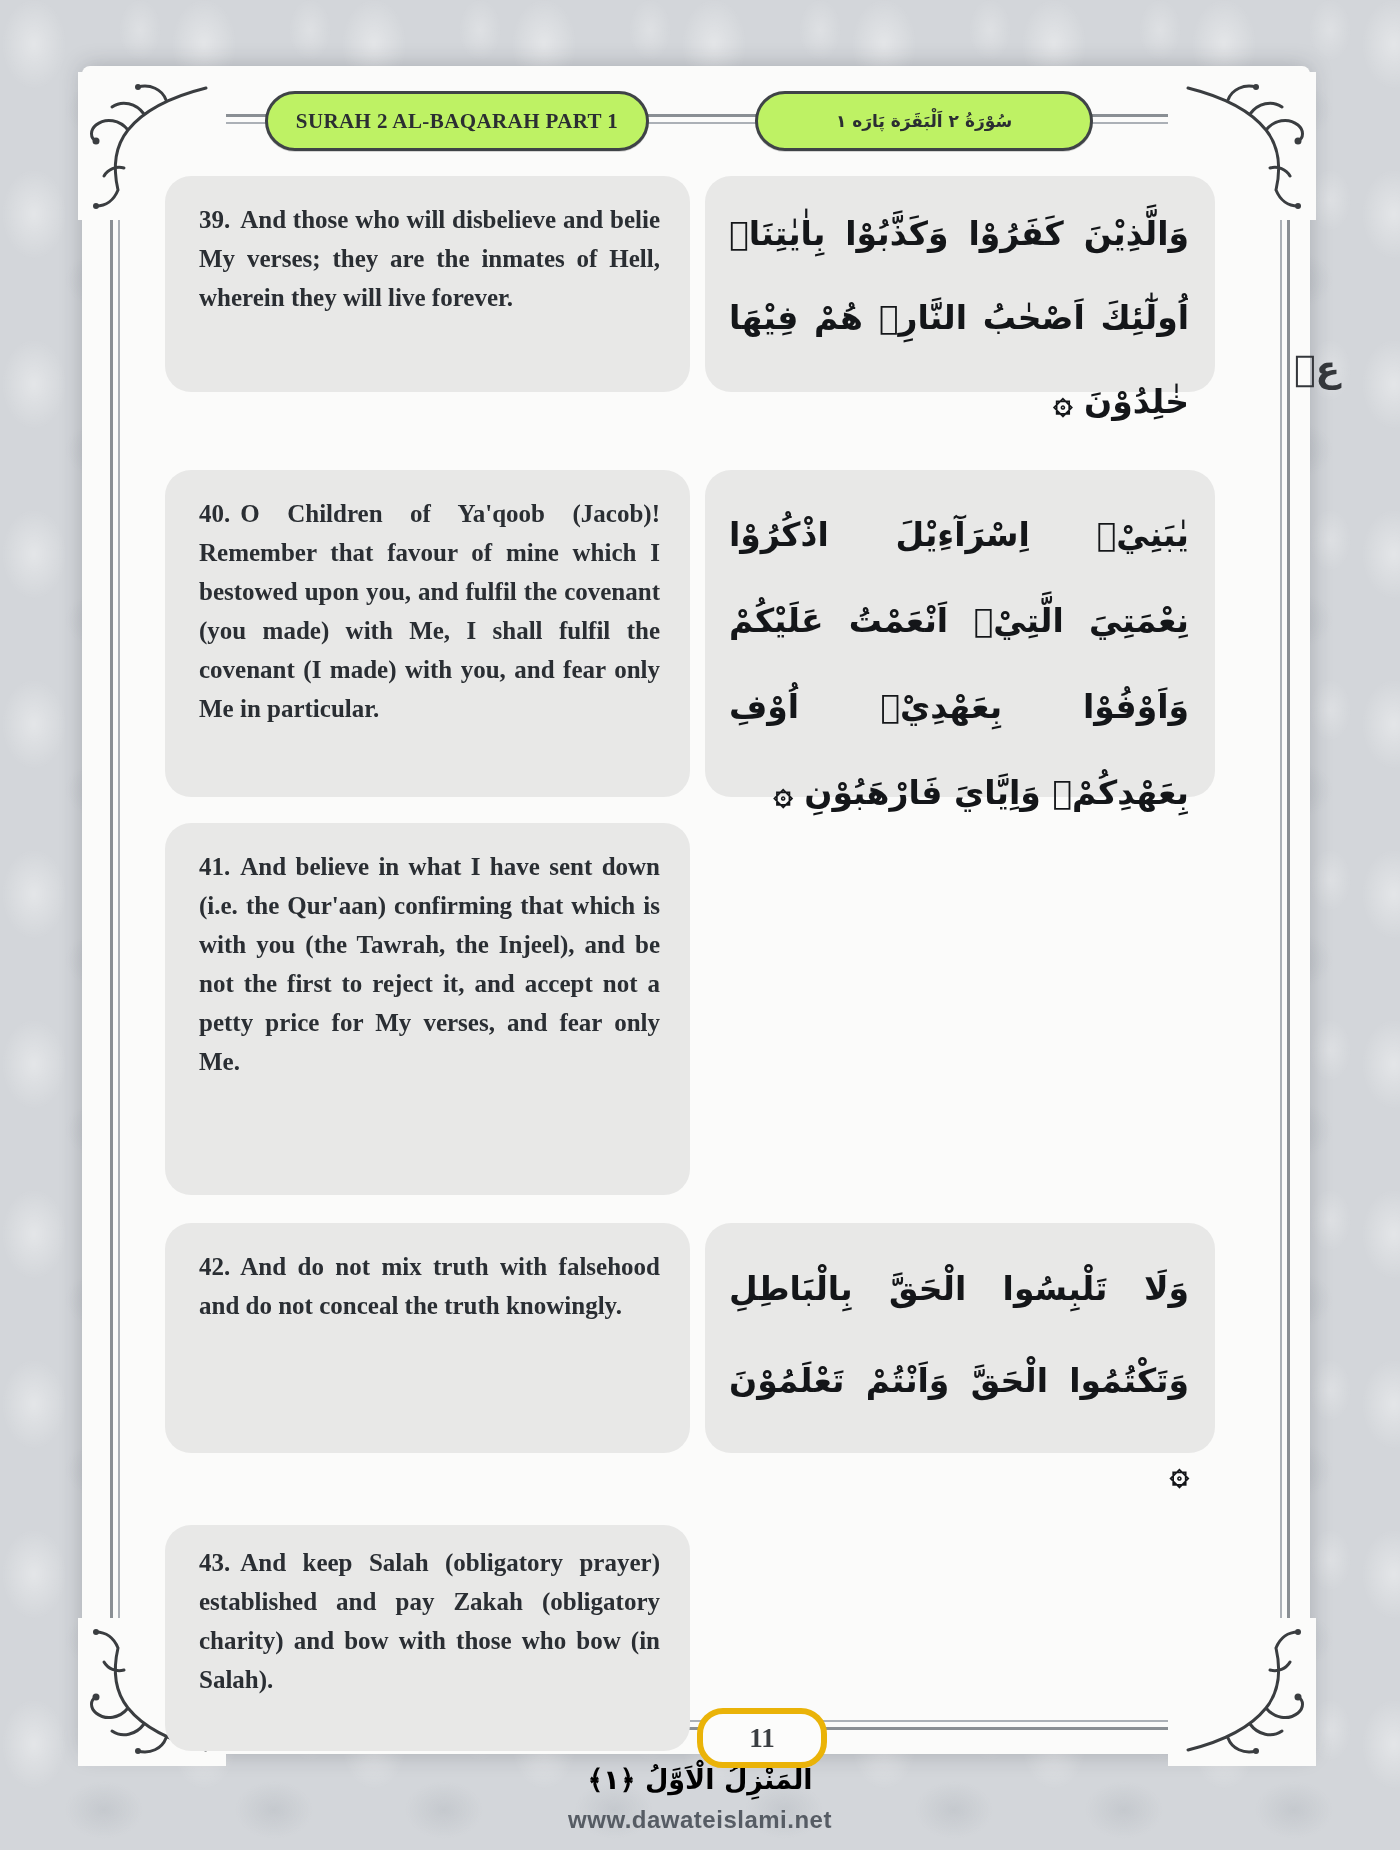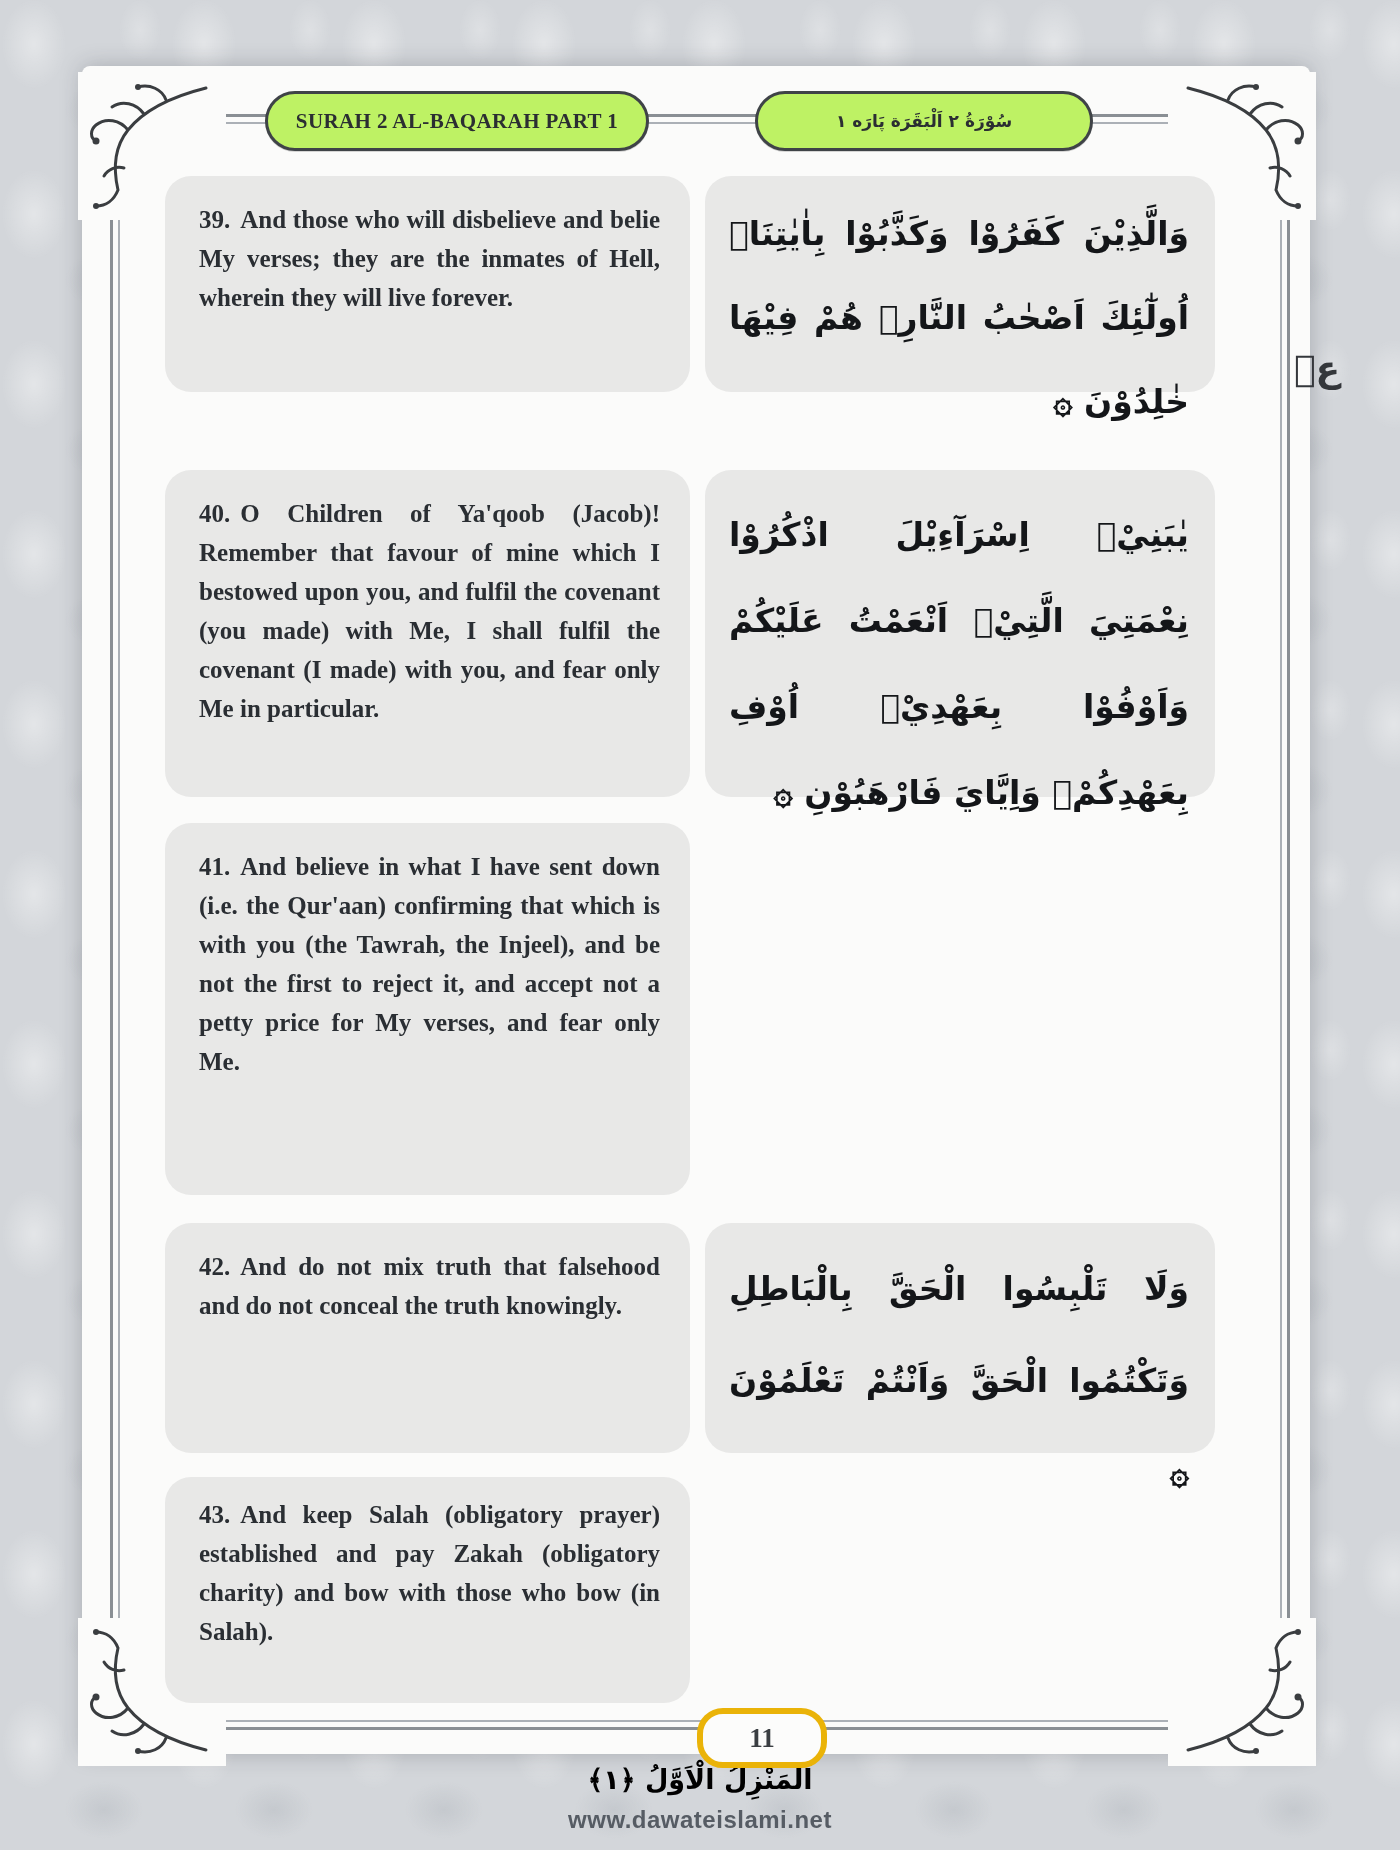--- a/index.html
+++ b/index.html
@@ -49,21 +49,21 @@
     position:absolute;left:1294px;top:348px;z-index:6;
     font-family:"DejaVu Sans", sans-serif;font-size:36px;font-weight:bold;color:#34373b;
   }
   .vrow{
     position:absolute;left:83px;width:1050px;display:flex;gap:15px;z-index:4;
   }
   .r39{top:101px;height:216px;margin-top:9px;}
   .r40{top:404px;height:327px;}
   .r41{top:757px;height:372px;}
   .r42{top:1157px;height:230px;}
-  .r43{top:1411px;height:226px;}
+  .r43{top:1459px;height:226px;}
   .ebox{
     width:525px;height:100%;background:#e8e8e7;border-radius:26px;
     box-sizing:border-box;padding:24px 30px 0 34px;
   }
   .r43 .ebox{padding-top:18px;}
   .abox{
     width:510px;height:100%;background:#e8e8e7;border-radius:26px;
     box-sizing:border-box;padding:16px 26px 0 24px;
     direction:rtl;
   }
@@ -165,21 +165,21 @@
   </div>
 
   <div class="vrow r41">
     <div class="ebox">
       <p class="etext"><span class="vnum">41.</span><span>And believe in what I have sent down (i.e. the Qur'aan) confirming that which is with you (the Tawrah, the Injeel), and be not the first to reject it, and accept not a petty price for My verses, and fear only Me.</span></p>
     </div>
   </div>
 
   <div class="vrow r42">
     <div class="ebox">
-      <p class="etext"><span class="vnum">42.</span><span>And do not mix truth that falsehood and do not conceal the truth knowingly.</span></p>
+      <p class="etext"><span class="vnum">42.</span><span>And do not mix truth with falsehood and do not conceal the truth knowingly.</span></p>
     </div>
     <div class="abox">
       <p class="atext">وَلَا تَلْبِسُوا الْحَقَّ بِالْبَاطِلِ وَتَكْتُمُوا الْحَقَّ وَاَنْتُمْ تَعْلَمُوْنَ ۞</p>
     </div>
   </div>
 
   <div class="vrow r43">
     <div class="ebox">
       <p class="etext"><span class="vnum">43.</span><span>And keep Salah (obligatory prayer) established and pay Zakah (obligatory charity) and bow with those who bow (in Salah).</span></p>
     </div>

